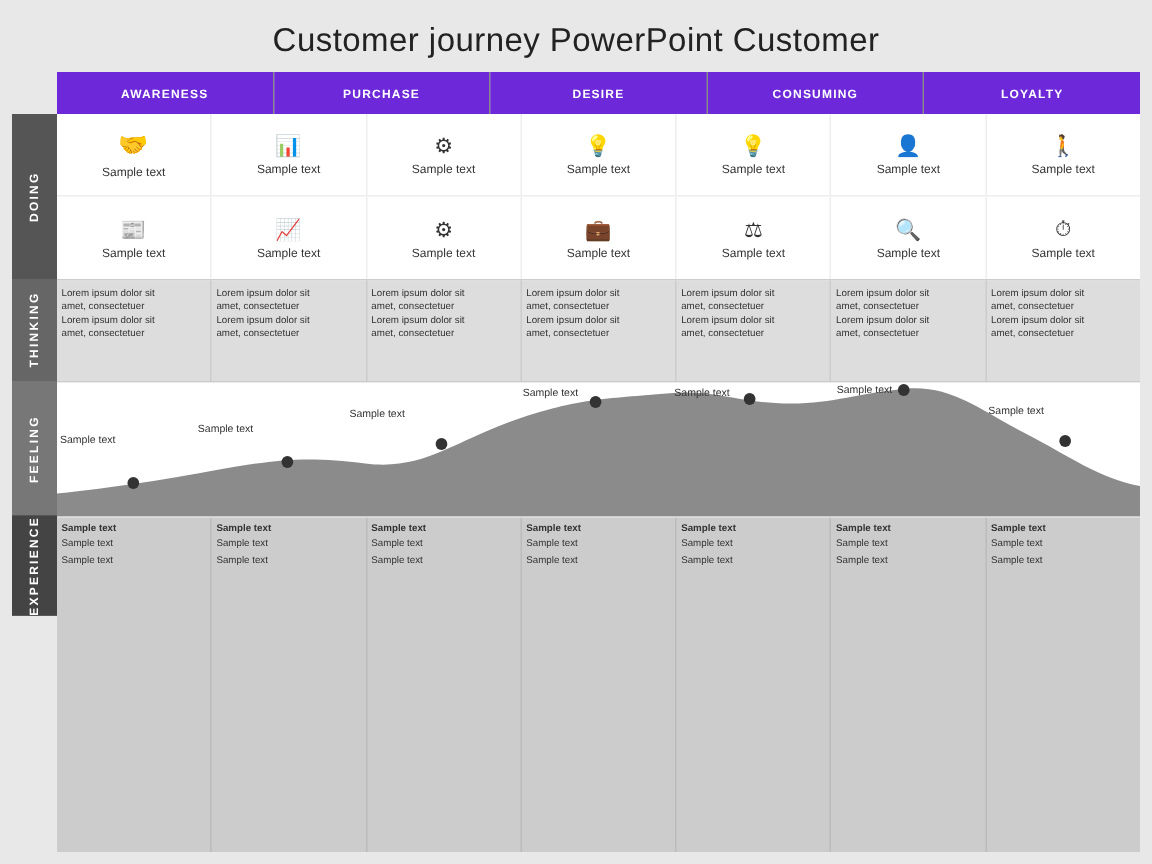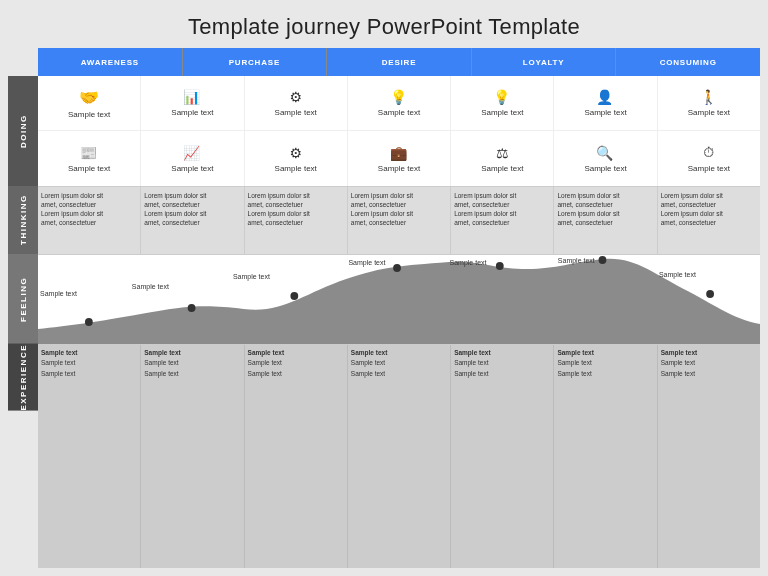--- a/index.html
+++ b/index.html
@@ -59,21 +59,21 @@
       flex: 1;
       display: flex;
       flex-direction: column;
     }
     .header-row {
       display: flex;
       height: 28px;
     }
     .header-cell {
       flex: 1;
-      background: #3b82f6;
+      background: #6d28d9;
       color: #fff;
       font-size: 8px;
       font-weight: bold;
       text-align: center;
       display: flex;
       align-items: center;
       justify-content: center;
       letter-spacing: 0.8px;
       text-transform: uppercase;
       border-right: 1px solid #888;
@@ -152,40 +152,40 @@
       line-height: 1.6;
     }
     .experience-cell:last-child { border-right: none; }
     .exp-row { color: #333; }
     .exp-row.bold { font-weight: bold; }
   </style>
 </head>
 <body>
 
 <div class="main-container">
-  <h1 class="page-title">Template journey PowerPoint Template</h1>
+  <h1 class="page-title">Customer journey PowerPoint Customer</h1>
 
   <div class="table-wrapper">
 
     <div class="row-labels">
       <div class="row-label-spacer"></div>
       <div class="row-label doing" style="flex:0 0 110px;">DOING</div>
       <div class="row-label thinking" style="flex:0 0 68px;">THINKING</div>
       <div class="row-label feeling" style="flex:0 0 90px;">FEELING</div>
       <div class="row-label experience" style="flex:0 0 60px;">EXPERIENCE</div>
     </div>
 
     <div class="grid-area">
 
       <div class="header-row">
         <div class="header-cell">AWARENESS</div>
         <div class="header-cell">PURCHASE</div>
         <div class="header-cell">DESIRE</div>
+        <div class="header-cell">CONSUMING</div>
         <div class="header-cell">LOYALTY</div>
-        <div class="header-cell">CONSUMING</div>
       </div>
 
       <div class="doing-section">
 
         <div class="doing-sub-row">
           <div class="doing-cell">
             <span class="icon-unicode">🤝</span>
             <span>Sample text</span>
           </div>
           <div class="doing-cell">

